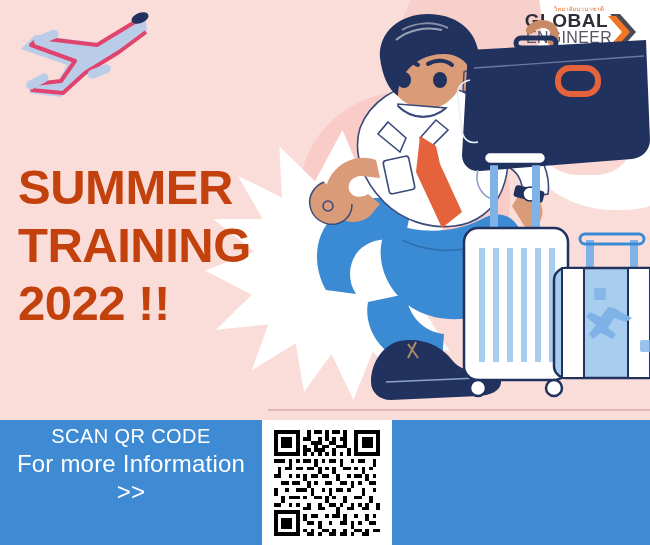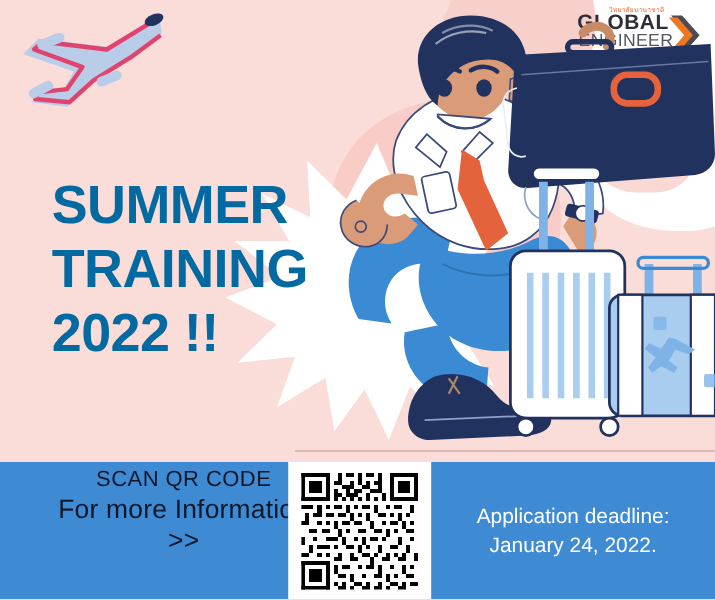--- a/index.html
+++ b/index.html
@@ -70,37 +70,37 @@
   }
   .logo-thai-bot{
     position:absolute;right:30px;top:42px;
     font-size:8px;color:#3b3b46;white-space:nowrap;
     font-family:"DejaVu Sans",sans-serif;
   }
   .logo-arrows{position:absolute;right:0px;top:8px;width:36px;height:40px;}
 
   
   .headline{
-    position:absolute;left:47px;top:158px;
-    color:#0369a1;font-weight:bold;font-size:49px;line-height:58px;
+    position:absolute;left:18px;top:158px;
+    color:#c2410c;font-weight:bold;font-size:49px;line-height:58px;
     letter-spacing:-0.5px;white-space:pre-line;
   }
 
   
   .figure{position:absolute;left:268px;top:10px;width:382px;height:412px;}
 
   
   .banner{
     position:absolute;left:0;top:420px;width:650px;height:125px;
     background:#3e8bd4;
   }
   .banner-left{
     position:absolute;left:0px;top:0px;width:262px;height:88px;
     display:flex;flex-direction:column;align-items:center;justify-content:center;
-    color:#0f172a;text-align:center;padding-left:36px;
+    color:#ffffff;text-align:center;
   }
   .banner-left .l1{font-size:20px;line-height:28px;letter-spacing:.4px;}
   .banner-left .l2{font-size:24px;line-height:28px;letter-spacing:.2px;}
   .qr-panel{
     position:absolute;left:262px;top:0px;width:130px;height:125px;
     background:#ffffff;display:flex;align-items:center;justify-content:center;
   }
   .qr-img{width:106px;height:106px;display:block;}
   .banner-right{
     position:absolute;left:392px;top:0px;width:258px;height:125px;
@@ -405,19 +405,15 @@
           <rect x="9" y="28" width="1" height="1"></rect>
             <rect x="12" y="28" width="1" height="1"></rect>
           <rect x="15" y="28" width="1" height="1"></rect>
             <rect x="18" y="28" width="2" height="1"></rect>
           <rect x="21" y="28" width="1" height="1"></rect>
             <rect x="24" y="28" width="1" height="1"></rect>
         </g>
       </svg>
     </div>
 
-    <div class="banner-right">
-      <div class="l1">Application deadline:</div>
-      <div class="l2">January 24, 2022.</div>
-    </div>
 
   </div>
 </div>
 
 </body></html>

